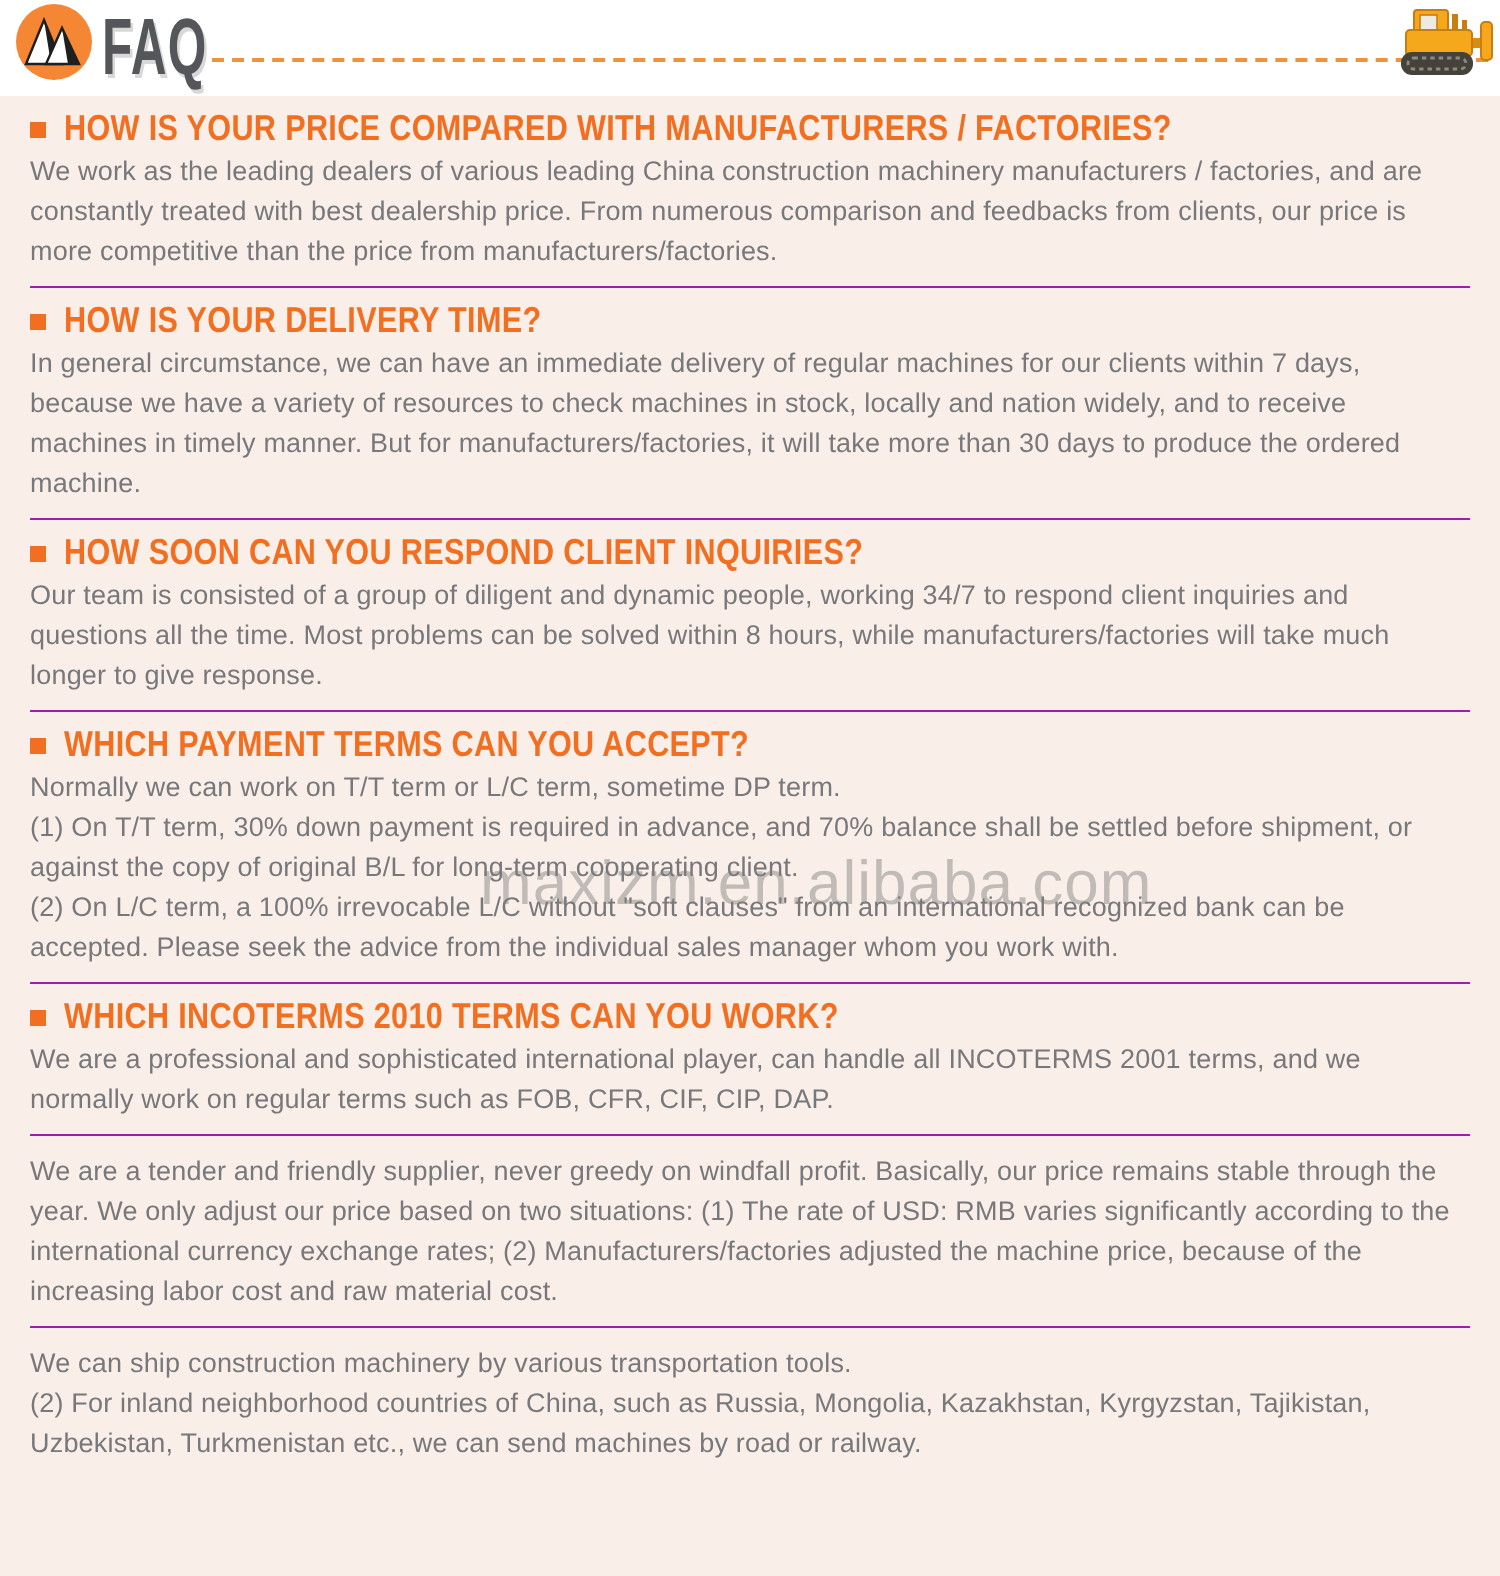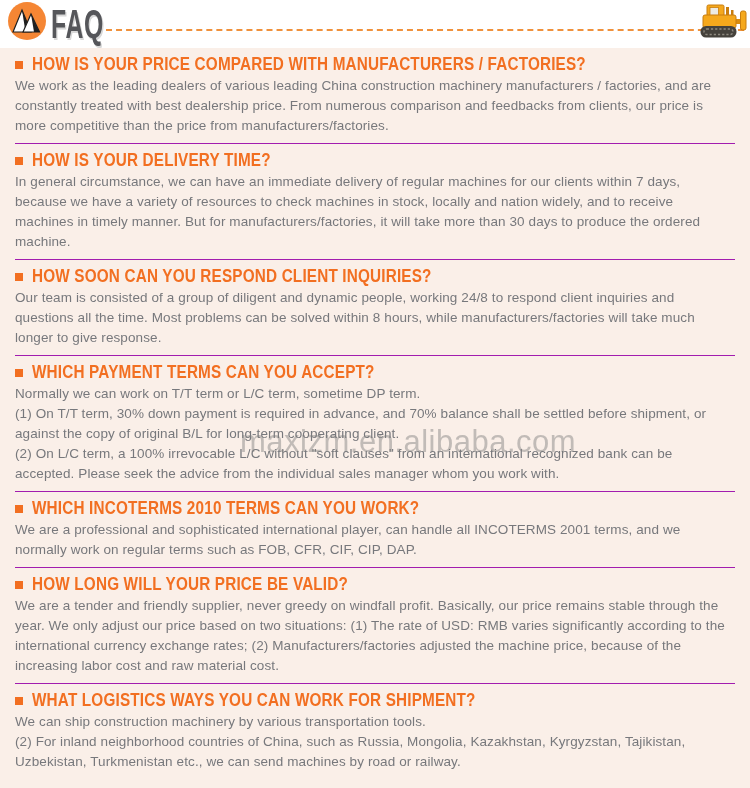--- a/index.html
+++ b/index.html
@@ -91,21 +91,21 @@
         <span class="head-text">HOW IS YOUR DELIVERY TIME?</span>
       </h2>
       <p>In general circumstance, we can have an immediate delivery of regular machines for our clients within 7 days, because we have a variety of resources to check machines in stock, locally and nation widely, and to receive machines in timely manner. But for manufacturers/factories, it will take more than 30 days to produce the ordered machine.</p>
     </section>
 
     <section class="faq-section">
       <h2 class="faq-heading">
         <span class="bullet"></span>
         <span class="head-text">HOW SOON CAN YOU RESPOND CLIENT INQUIRIES?</span>
       </h2>
-      <p>Our team is consisted of a group of diligent and dynamic people, working 24/8 to respond client inquiries and questions all the time. Most problems can be solved within 8 hours, while manufacturers/factories will take much longer to give response.</p>
+      <p>Our team is consisted of a group of diligent and dynamic people, working 34/7 to respond client inquiries and questions all the time. Most problems can be solved within 8 hours, while manufacturers/factories will take much longer to give response.</p>
     </section>
 
     <section class="faq-section">
       <h2 class="faq-heading">
         <span class="bullet"></span>
         <span class="head-text">WHICH PAYMENT TERMS CAN YOU ACCEPT?</span>
       </h2>
       <p>Normally we can work on T/T term or L/C term, sometime DP term.</p>
       <p>(1) On T/T term, 30% down payment is required in advance, and 70% balance shall be settled before shipment, or against the copy of original B/L for long-term cooperating client.</p>
       <p>(2) On L/C term, a 100% irrevocable L/C without "soft clauses" from an international recognized bank can be accepted. Please seek the advice from the individual sales manager whom you work with.</p>
@@ -113,31 +113,23 @@
 
     <section class="faq-section">
       <h2 class="faq-heading">
         <span class="bullet"></span>
         <span class="head-text">WHICH INCOTERMS 2010 TERMS CAN YOU WORK?</span>
       </h2>
       <p>We are a professional and sophisticated international player, can handle all INCOTERMS 2001 terms, and we normally work on regular terms such as FOB, CFR, CIF, CIP, DAP.</p>
     </section>
 
     <section class="faq-section">
-      <h2 class="faq-heading">
-        <span class="bullet"></span>
-        <span class="head-text">HOW LONG WILL YOUR PRICE BE VALID?</span>
-      </h2>
       <p>We are a tender and friendly supplier, never greedy on windfall profit. Basically, our price remains stable through the year. We only adjust our price based on two situations: (1) The rate of USD: RMB varies significantly according to the international currency exchange rates; (2) Manufacturers/factories adjusted the machine price, because of the increasing labor cost and raw material cost.</p>
     </section>
 
     <section class="faq-section">
-      <h2 class="faq-heading">
-        <span class="bullet"></span>
-        <span class="head-text">WHAT LOGISTICS WAYS YOU CAN WORK FOR SHIPMENT?</span>
-      </h2>
       <p>We can ship construction machinery by various transportation tools.</p>
       <p>(2) For inland neighborhood countries of China, such as Russia, Mongolia, Kazakhstan, Kyrgyzstan, Tajikistan, Uzbekistan, Turkmenistan etc., we can send machines by road or railway.</p>
 
     </section>
   </div>
 
 </div>
 
 </body></html>

